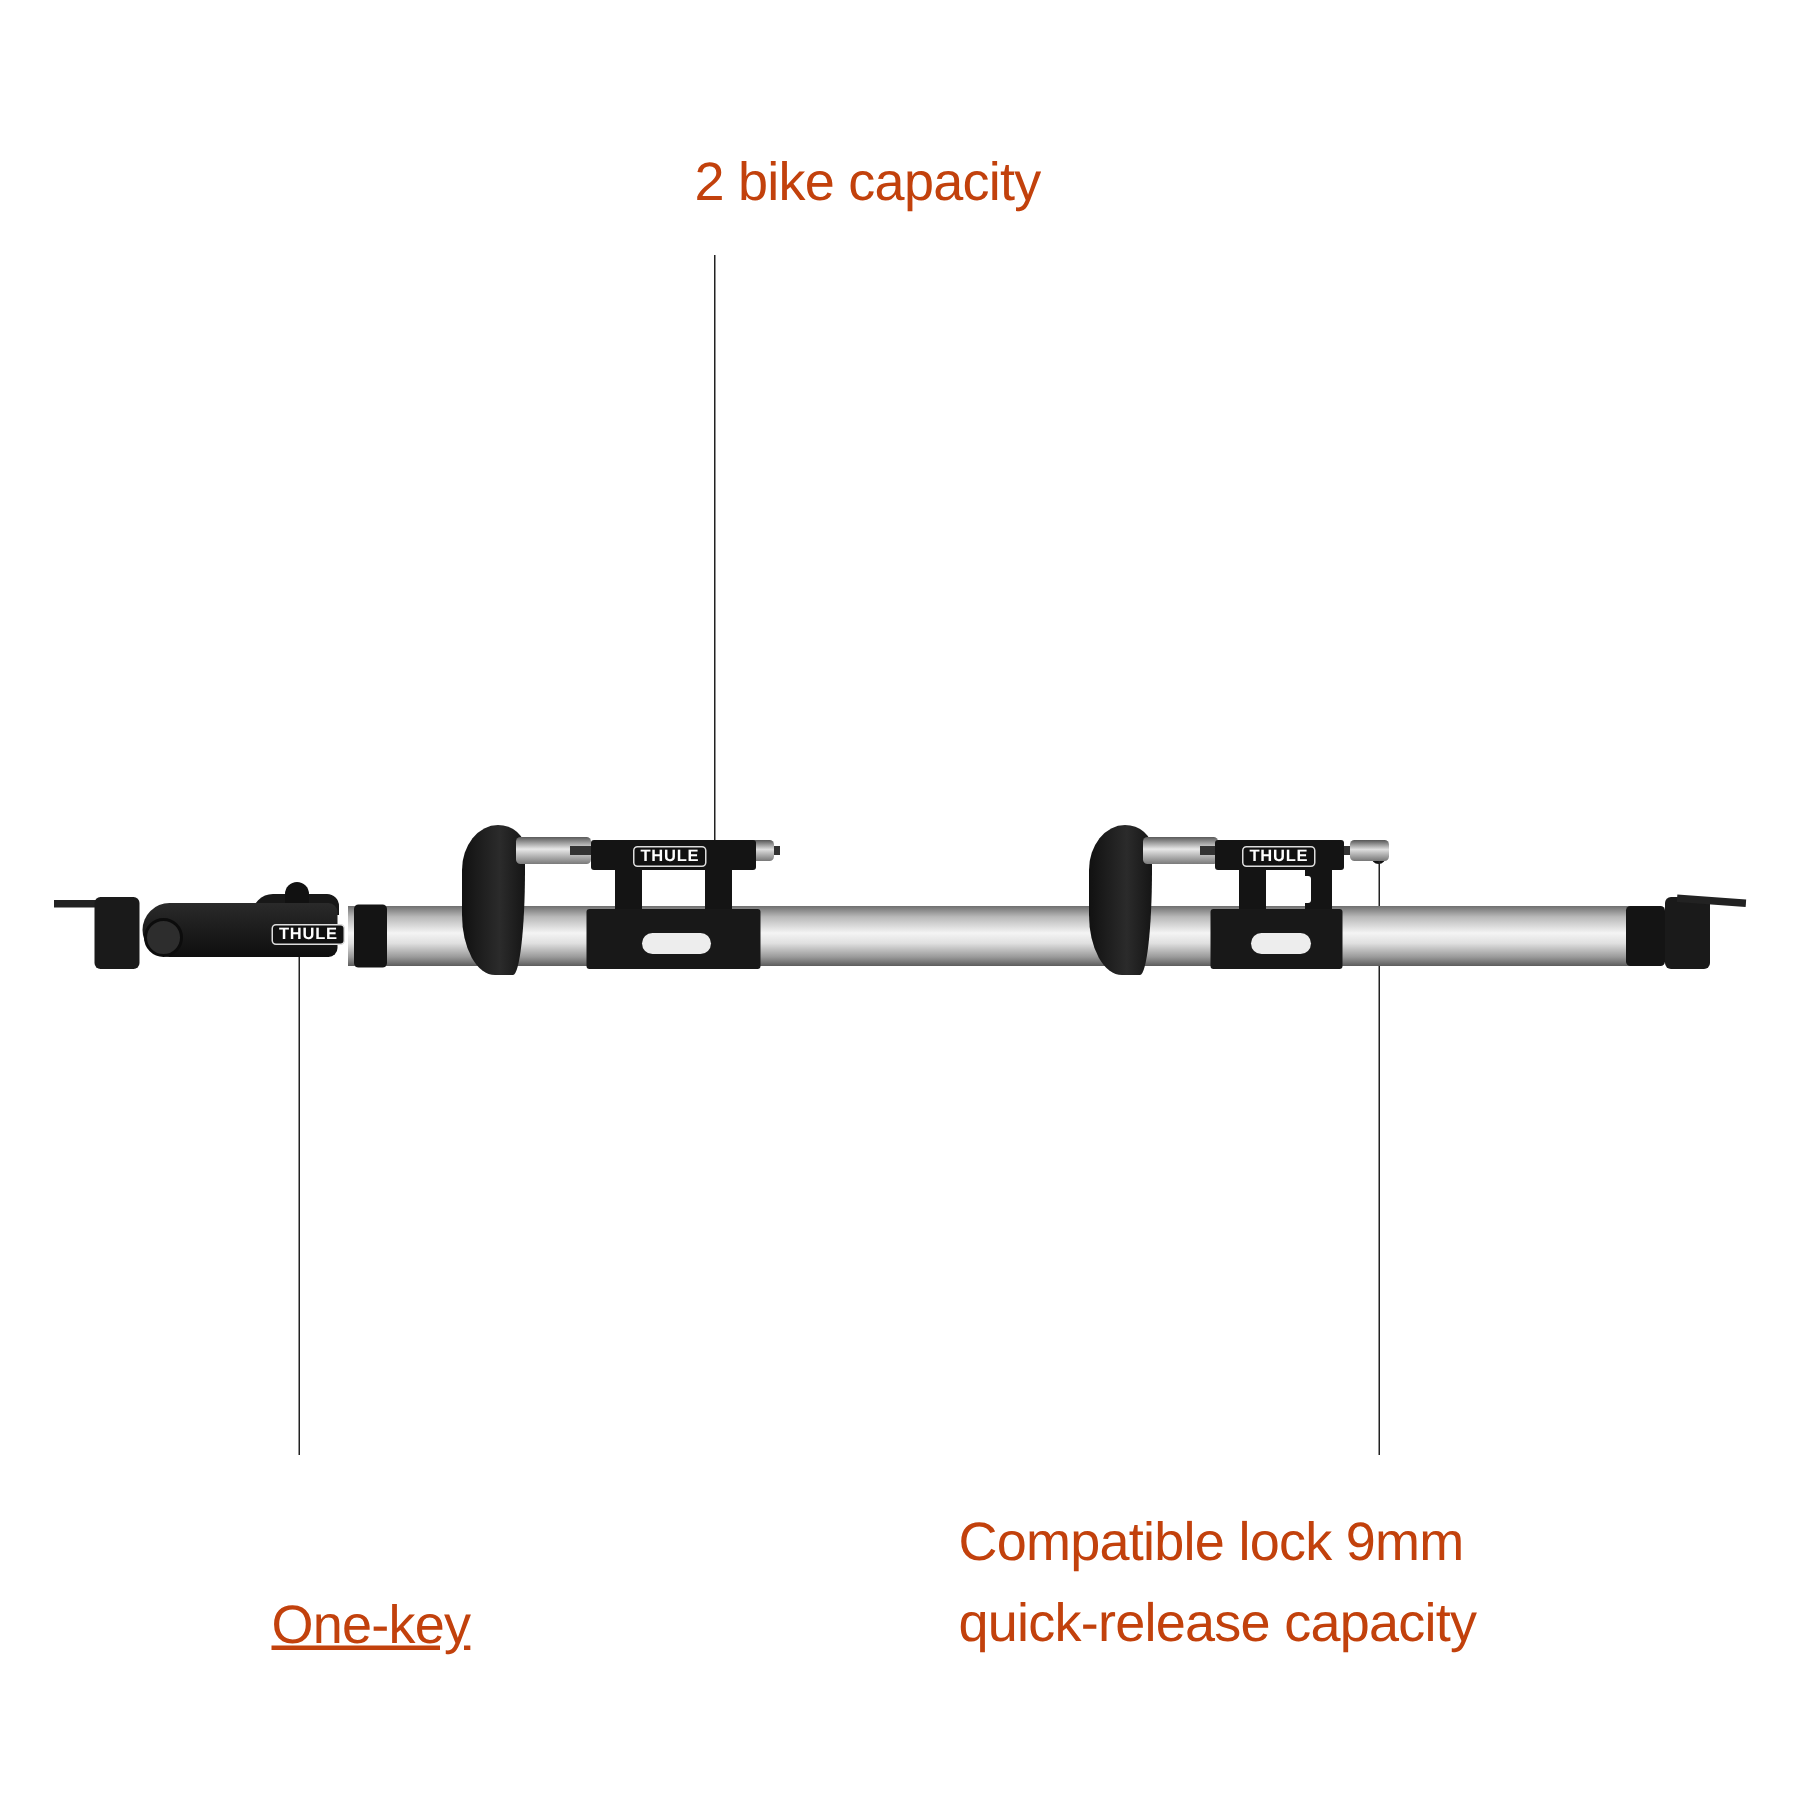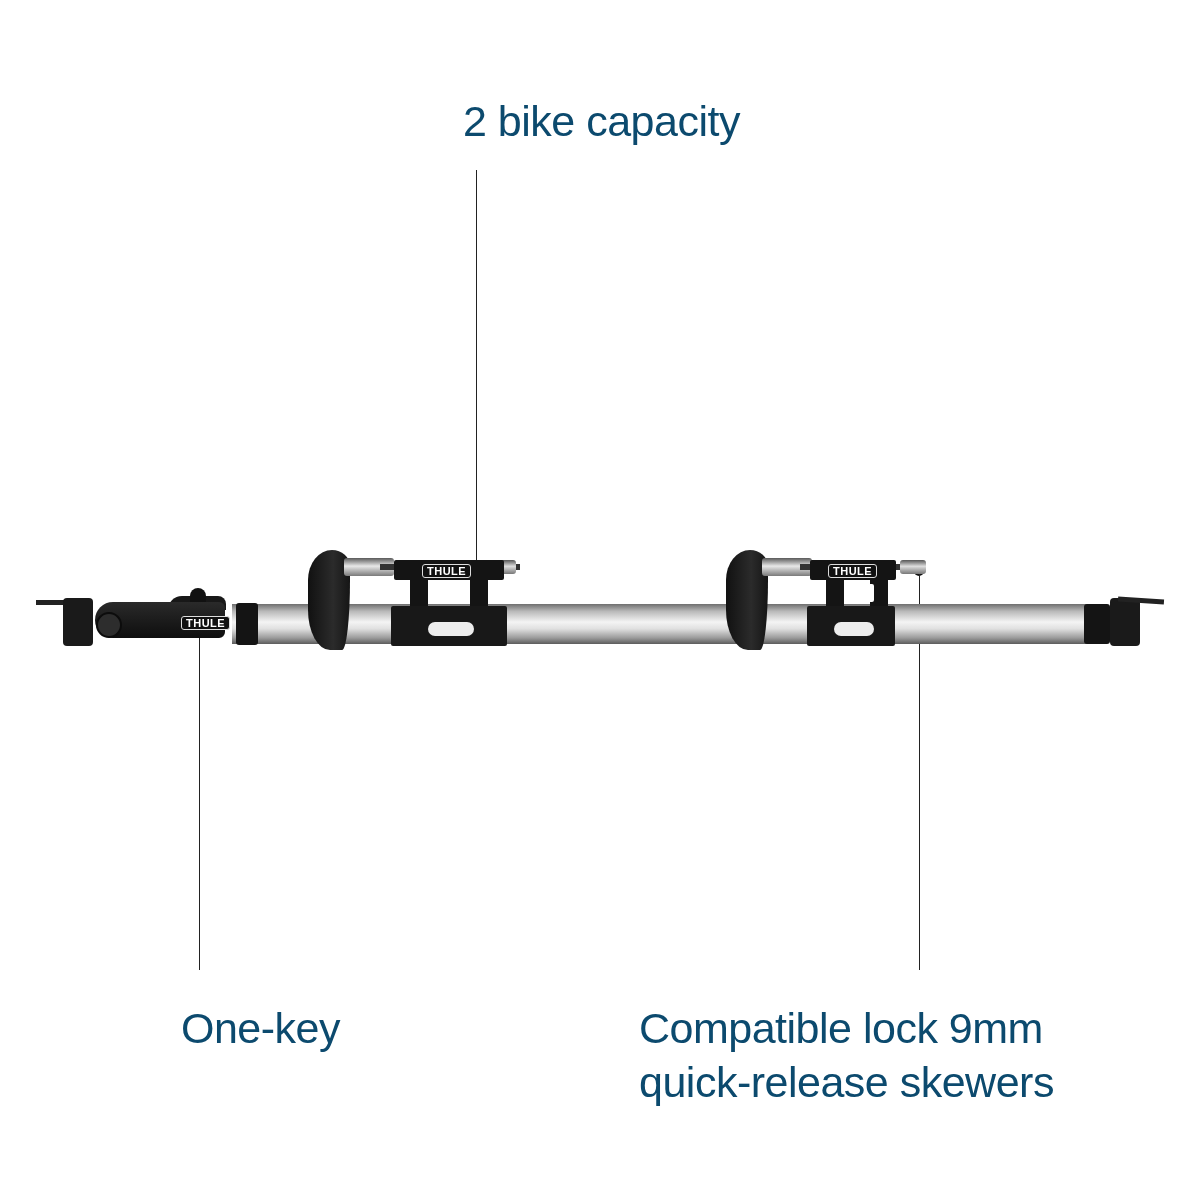--- a/index.html
+++ b/index.html
@@ -3,22 +3,22 @@
   <meta charset="utf-8">
   <style>
     html, body { margin: 0; padding: 0; }
     body {
       width: 1200px; height: 1200px; background: #ffffff;
       position: relative; overflow: hidden;
       font-family: "Liberation Sans", "DejaVu Sans", sans-serif;
       color: #000;
     }
     .label {
-      position: absolute; font-size: 43px; line-height: 54px;
-      letter-spacing: -0.5px; color: #0c4a6e;
+      position: absolute; font-size: 36px; line-height: 54px;
+      letter-spacing: -0.5px; color: #c2410c;
     }
     .label span { display: block; }
     .leader { position: absolute; width: 1px; background: #222; }
     .dot { position: absolute; width: 10px; height: 10px; border-radius: 50%; background: #111; }
 
     
     .bar {
       position: absolute; left: 232px; top: 604px; width: 856px; height: 40px;
       background: linear-gradient(to bottom, #6f6f6f 0%, #b8b8b8 18%, #f4f4f4 45%, #e0e0e0 62%, #9a9a9a 85%, #5c5c5c 100%);
     }
@@ -81,29 +81,29 @@
 <body>
 
 <div>
 
   <div class="label" style="left:463px; top:94px;">
     <span>2 bike capacity</span>
   </div>
   <div class="leader" style="left:476px; top:170px; height:390px;"></div>
 
   <div class="leader" style="left:199px; top:630px; height:340px;"></div>
-  <div class="label" style="left:181px; top:1001px;">
+  <div class="label" style="left:181px; top:1056px;text-decoration:underline;">
     <span>One-key</span>
   </div>
 
   <div class="dot" style="left:914px; top:566px;"></div>
   <div class="leader" style="left:919px; top:572px; height:398px;"></div>
   <div class="label" style="left:639px; top:1001px;">
     <span>Compatible lock 9mm</span>
-    <span>quick-release skewers</span>
+    <span>quick-release capacity</span>
   </div>
 
   <div>
     <div class="bar"></div>
     <div class="end-cap" style="left:236px; top:603px; width:22px; height:42px;"></div>
     <div class="end-cap" style="left:1084px; top:604px; width:26px; height:40px;"></div>
 
     <div class="mount-lip" style="left:36px; top:600px; width:44px;"></div>
     <div class="mount-plate" style="left:63px; top:598px; width:30px; height:48px;"></div>
 

